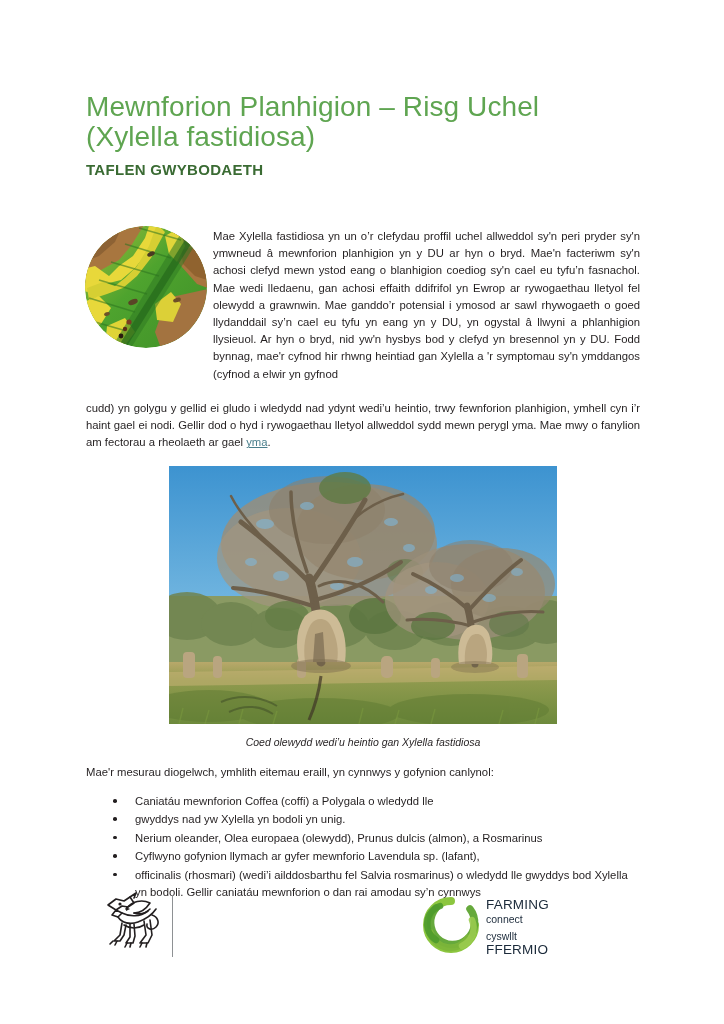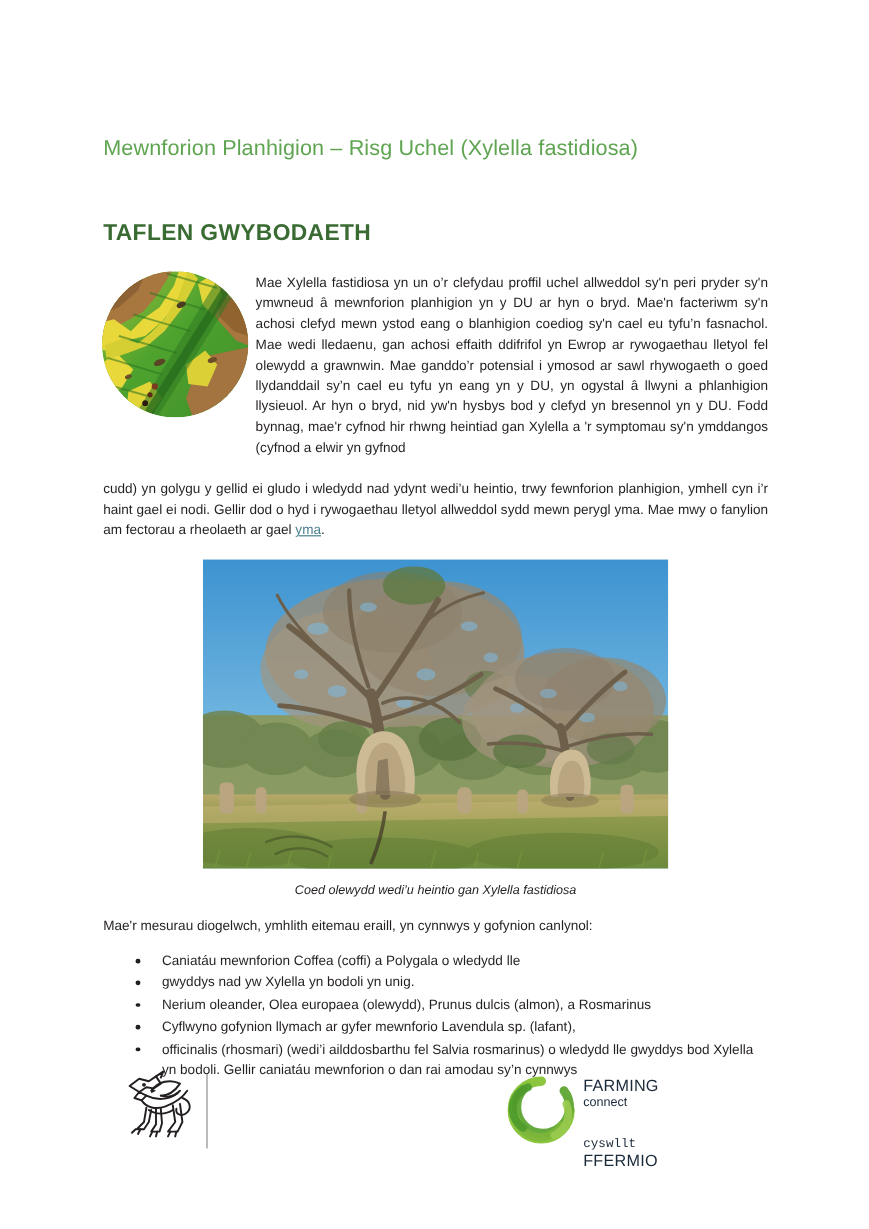--- a/index.html
+++ b/index.html
@@ -5,27 +5,27 @@
   html,body{margin:0;padding:0;background:#ffffff;}
   body{
     width:724px;height:1024px;position:relative;overflow:hidden;
     font-family:"Liberation Sans","DejaVu Sans",sans-serif;
     color:#231f20;
   }
   .page{position:absolute;inset:0;background:#fff;}
 
   
   .title{
-    position:absolute;left:86px;top:108px;width:520px;
-    font-size:18px;line-height:30px;color:#5fa551;font-weight:400;
+    position:absolute;left:86px;top:92px;width:520px;
+    font-size:28px;line-height:30px;color:#5fa551;font-weight:400;
     letter-spacing:.1px;
   }
   .subtitle{
     position:absolute;left:86px;top:161px;
-    font-size:19px;font-weight:bold;color:#3a6b33;letter-spacing:.3px;margin-top:23px;
+    font-size:15px;font-weight:bold;color:#3a6b33;letter-spacing:.3px;
   }
 
   
   .leaf-photo{
     position:absolute;left:85px;top:226px;width:122px;height:122px;
     border-radius:50%;overflow:hidden;
   }
   .leaf-photo svg{display:block;width:100%;height:100%;}
 
   
@@ -360,20 +360,20 @@
             <path d="M48,13 A22,22 0 1,1 14,12" stroke="#5ea431" stroke-width="7.5" opacity="0.95"></path>
             <path d="M8,36 A21,21 0 0,0 46,42" stroke="#7db63a" stroke-width="7" opacity="0.9"></path>
             <path d="M14,44 A19,19 0 0,1 18,10" stroke="#4e9b2c" stroke-width="6.5" opacity="0.9"></path>
             <path d="M40,50 A20,20 0 0,0 50,24" stroke="#9acb4f" stroke-width="6.5" opacity="0.9"></path>
           </g>
         </svg>
       </div>
       <div class="fc-text">
         <div class="big">FARMING</div>
         <div class="sm">connect</div>
-        <div class="sm" style="margin-top:23px;font-family:Liberation Mono, monospace;">cyswllt</div>
+        <div class="sm" style="margin-top:5px;">cyswllt</div>
         <div class="big">FFERMIO</div>
       </div>
     </div>
 
   </div>
 
 </div>
 
 </body></html>

